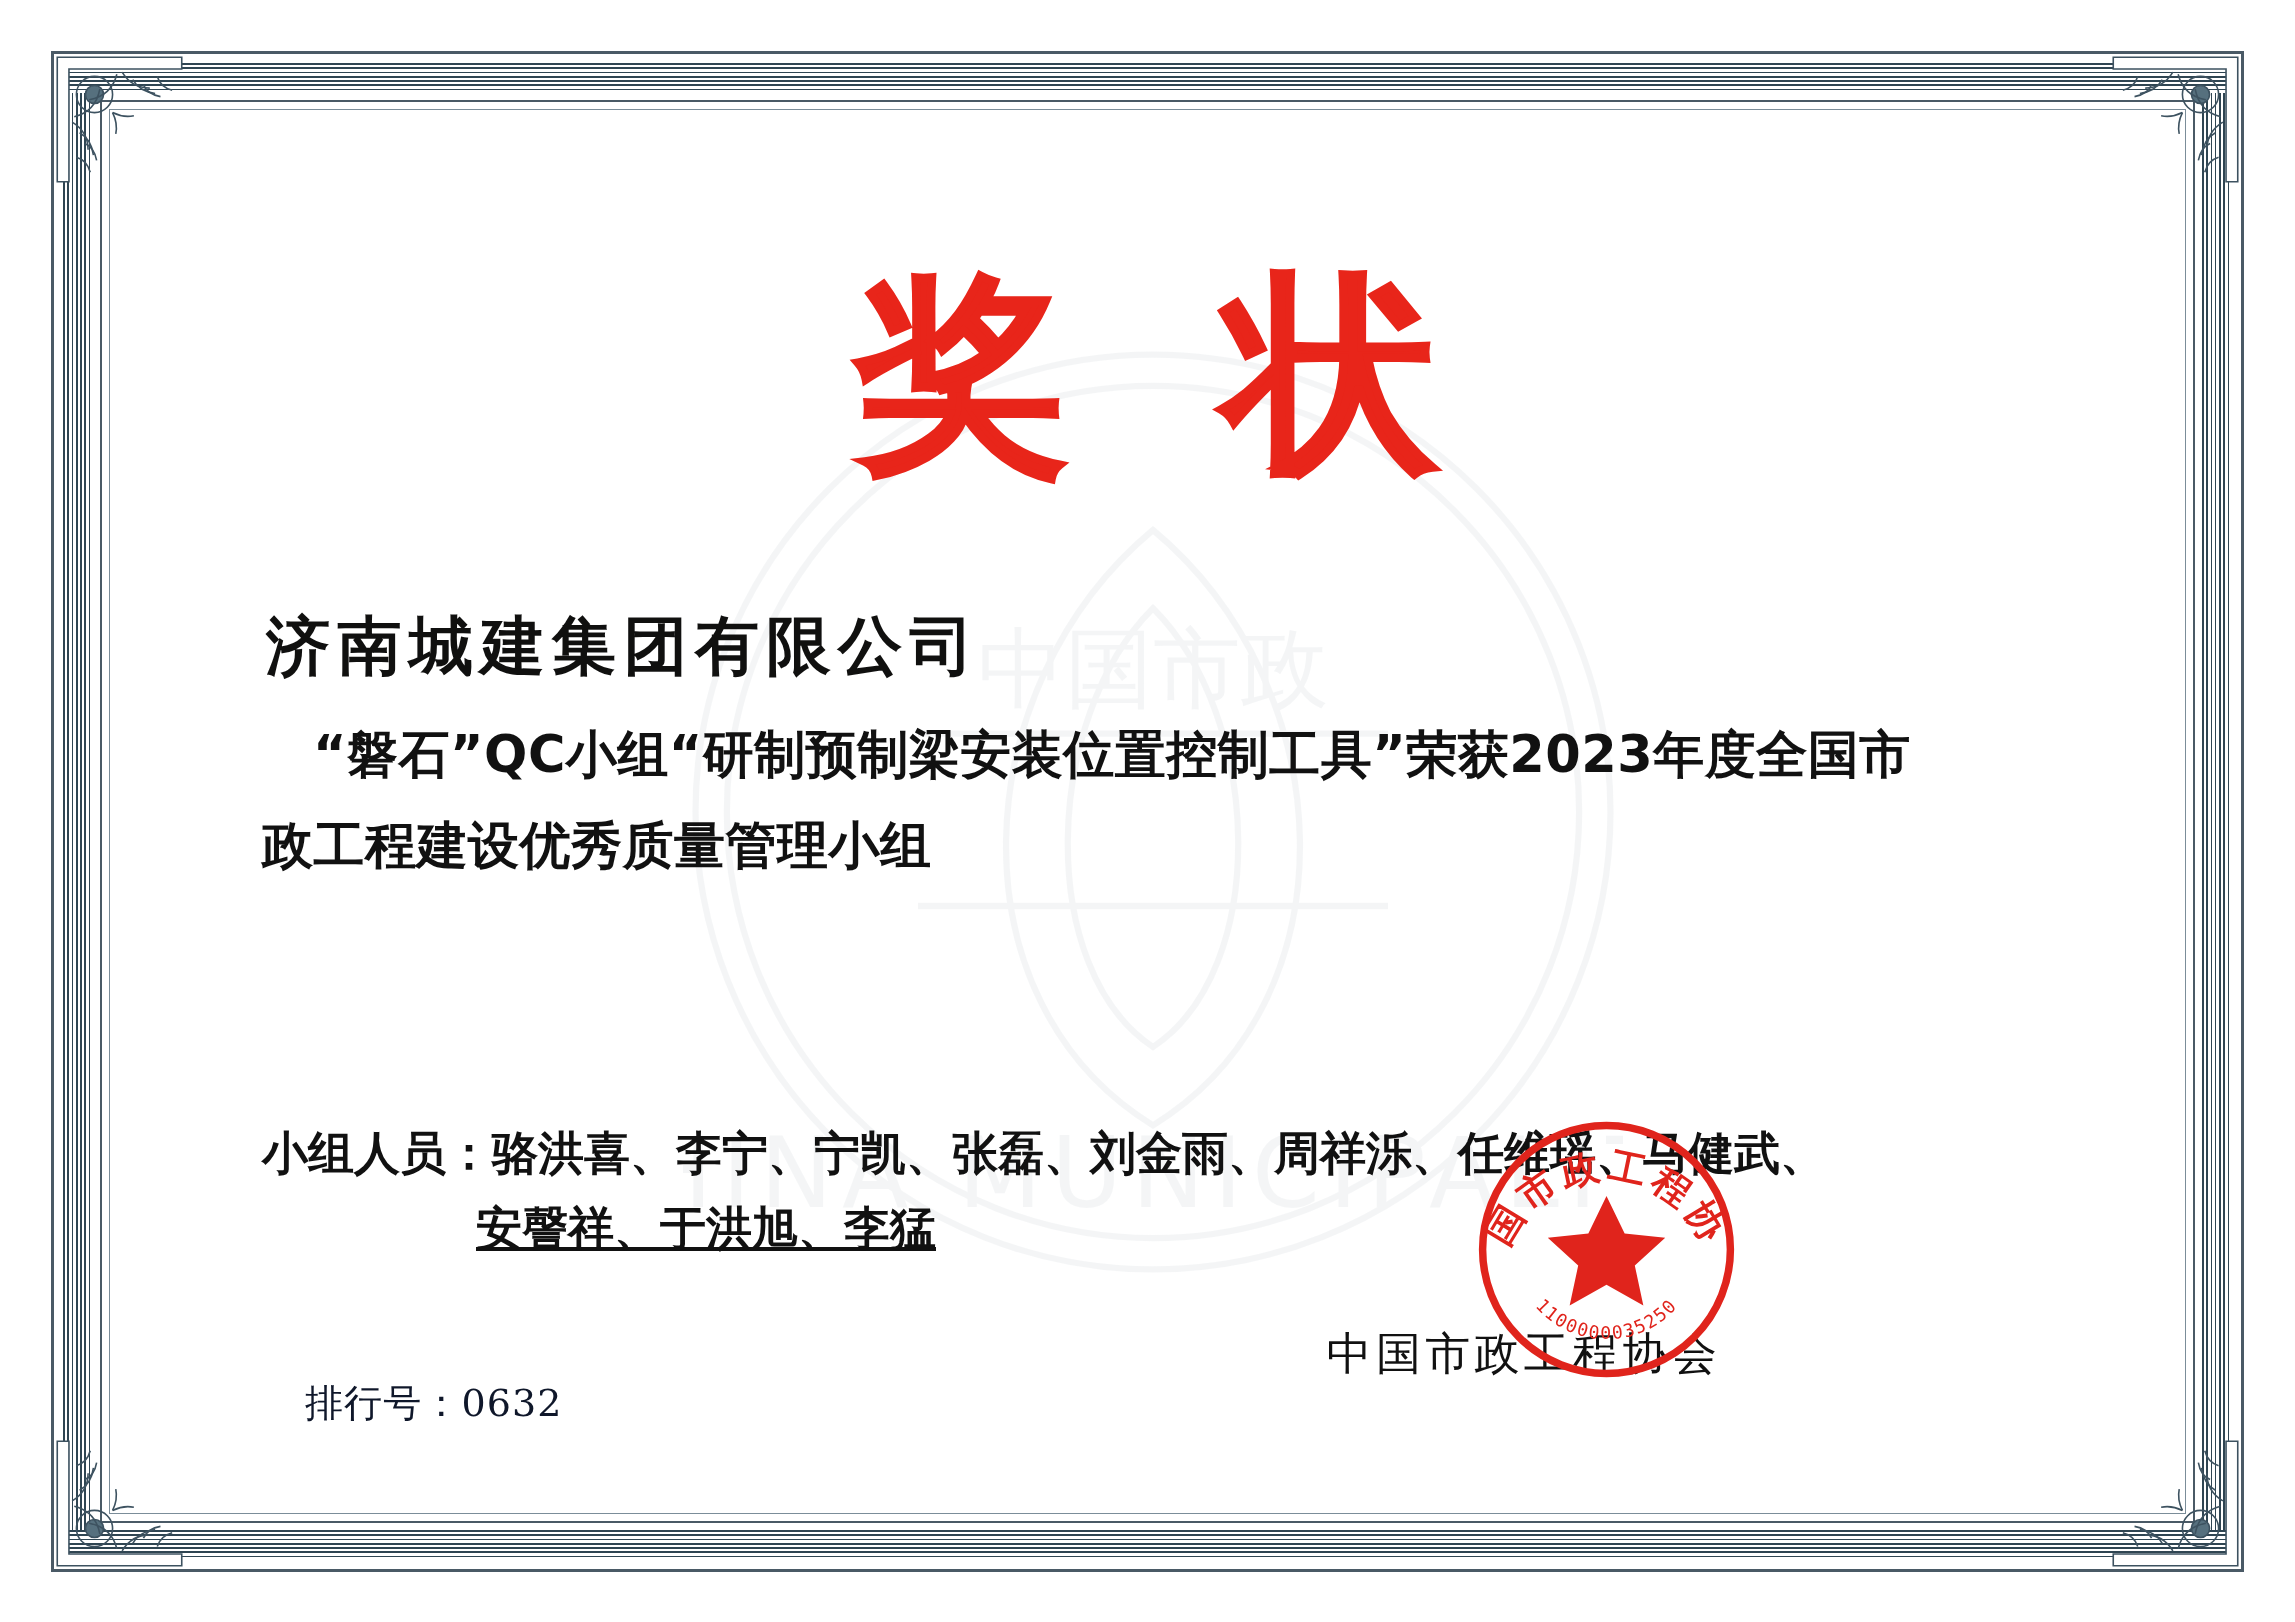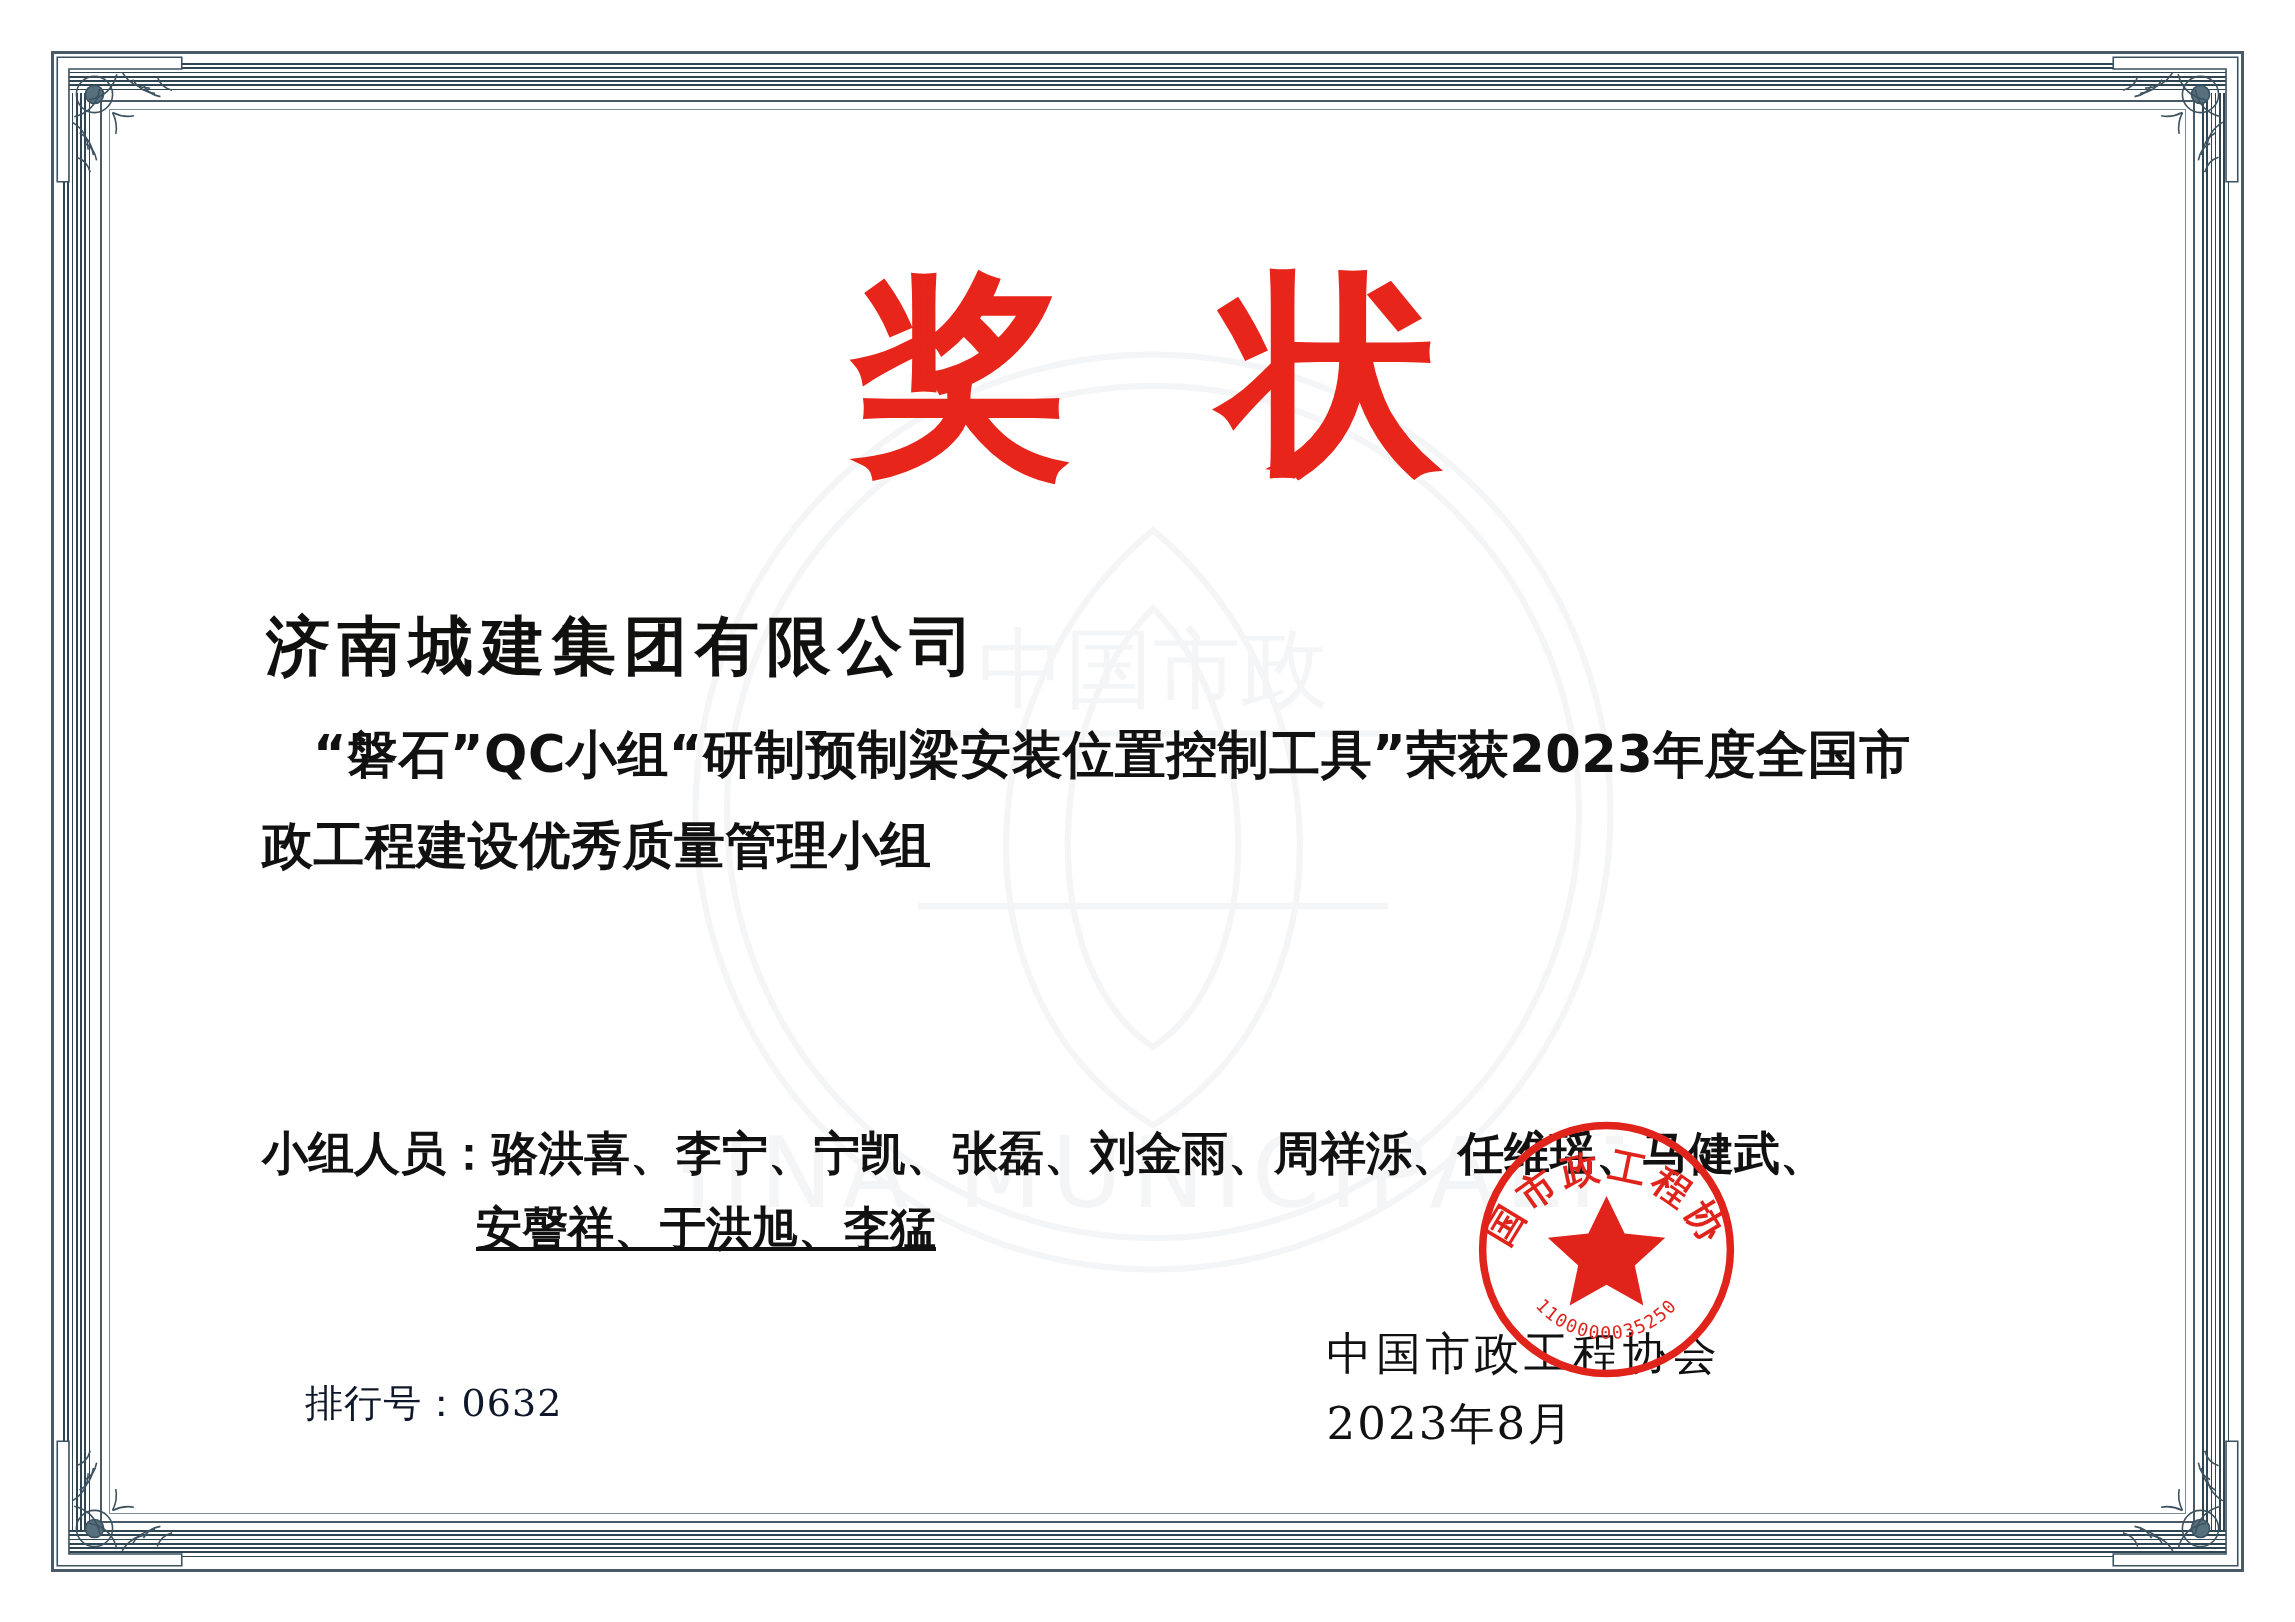--- a/index.html
+++ b/index.html
@@ -326,21 +326,20 @@
     </div>
 
 
     <div class="members">
       <span>小组人员：</span><span>骆洪喜、李宁、宁凯、张磊、刘金雨、周祥泺、任维瑶、马健武、</span>
       <span class="line2">安謦祥、于洪旭、李猛</span>
     </div>
 
     <div class="issuer">
       <div>中国市政工程协会</div>
-      <div class="date">2023年8月</div>
     </div>
 
     <div class="serial">
       <span>排行号：</span><span>0632</span>
     </div>
   </div>
 
   <div class="seal">
     <svg viewBox="0 0 500 500">
       <circle cx="250" cy="250" r="232" fill="none" stroke="#e0241c" stroke-width="14"></circle>

